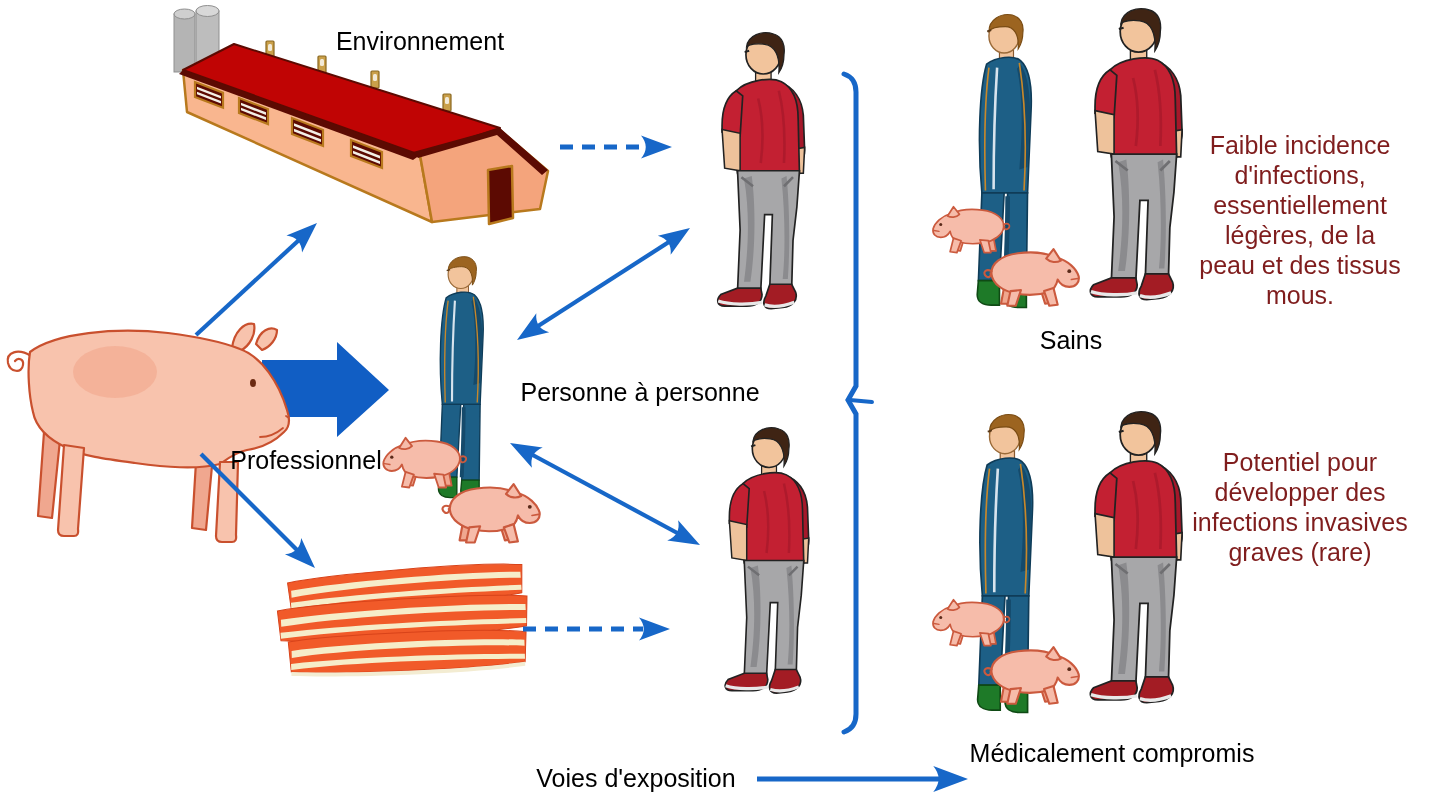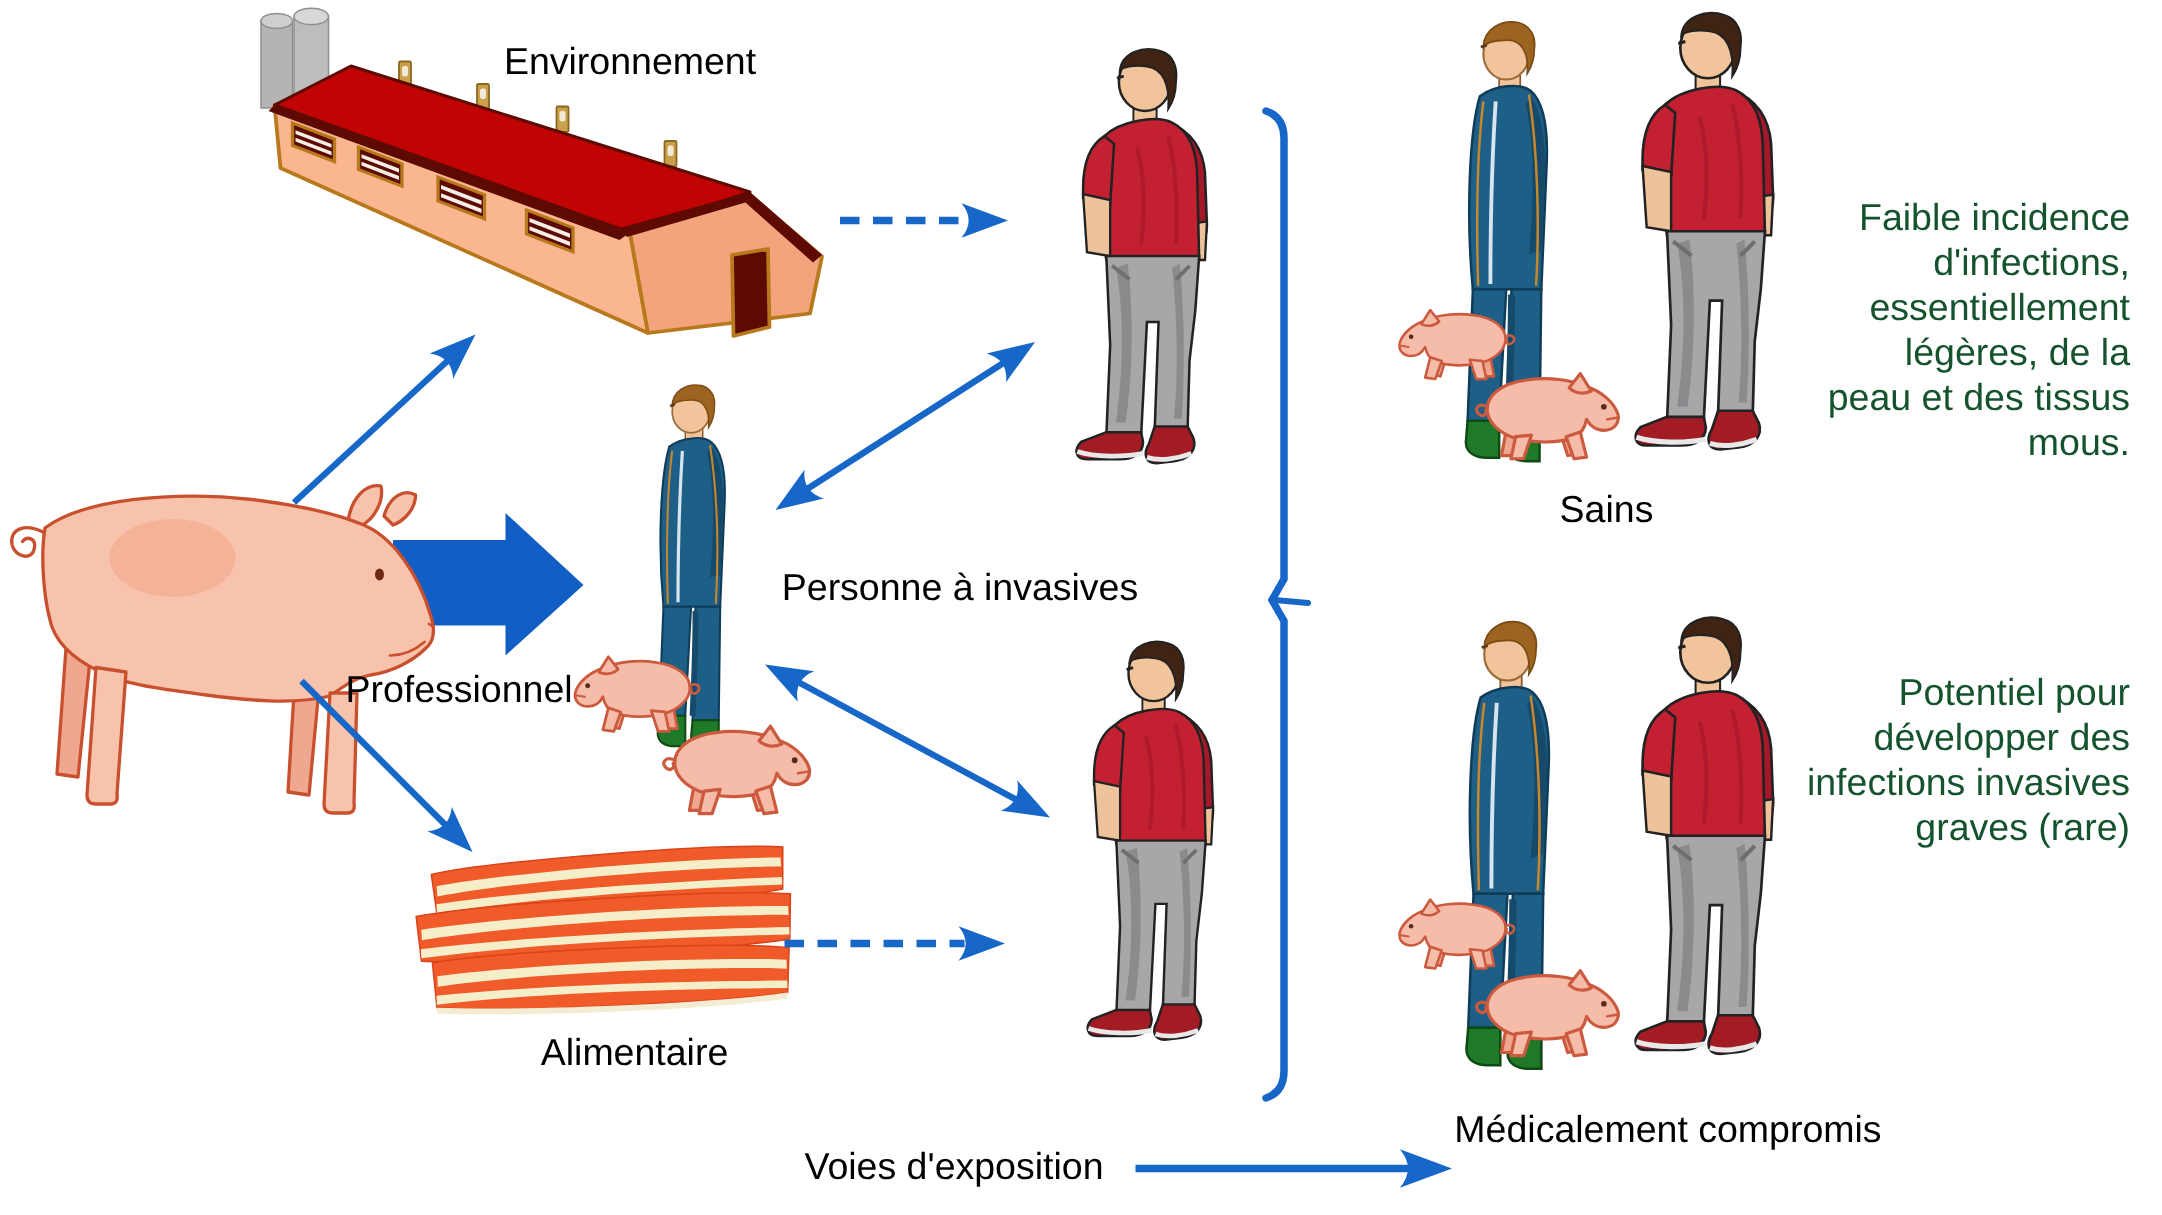--- a/index.html
+++ b/index.html
@@ -1,20 +1,20 @@
 <!DOCTYPE html>
 <html><head>
 <meta charset="utf-8">
 <style>
   html,body{margin:0;padding:0;background:#fff;}
   .canvas{position:relative;width:1441px;height:810px;background:#ffffff;overflow:hidden;
           font-family:"Liberation Sans",sans-serif;}
   .canvas svg.scene{position:absolute;left:0;top:0;}
   .lbl{position:absolute;font-size:25px;line-height:1.1;color:#000;text-align:center;}
-  .outcome{position:absolute;font-size:25px;line-height:30px;color:#14532d;text-align:right;
+  .outcome{position:absolute;font-size:25px;line-height:30px;color:#7f1d1d;text-align:center;
            white-space:pre-line;width:240px;}
 </style>
 </head>
 <body>
 
 <div class="canvas">
 
 <svg class="scene" width="1441" height="810" viewBox="0 0 1441 810">
   <defs>
 
@@ -219,23 +219,22 @@
   <g fill="#1767c8">
     <line x1="757" y1="779" x2="942" y2="779" stroke="#1767c8" stroke-width="5"></line>
     <use href="#ah" transform="translate(968,779) scale(1.12)"></use>
   </g>
 </svg>
 
 <div class="lbl" style="left:320px;top:28px;width:200px">Environnement</div>
 
 <div class="lbl" style="left:206px;top:447px;width:200px">Professionnel</div>
 
-<div class="lbl" style="left:323px;top:689px;width:200px">Alimentaire</div>
-
-<div class="lbl" style="left:515px;top:379px;width:250px">Personne à invasives</div>
+
+<div class="lbl" style="left:515px;top:379px;width:250px">Personne à personne</div>
 
 <div class="lbl" style="left:1011px;top:327px;width:120px">Sains</div>
 
 <div class="lbl" style="left:962px;top:740px;width:300px">Médicalement compromis</div>
 
 <div class="outcome" style="left:1180px;top:130px">Faible incidence
 d'infections,
 essentiellement
 légères, de la
 peau et des tissus

